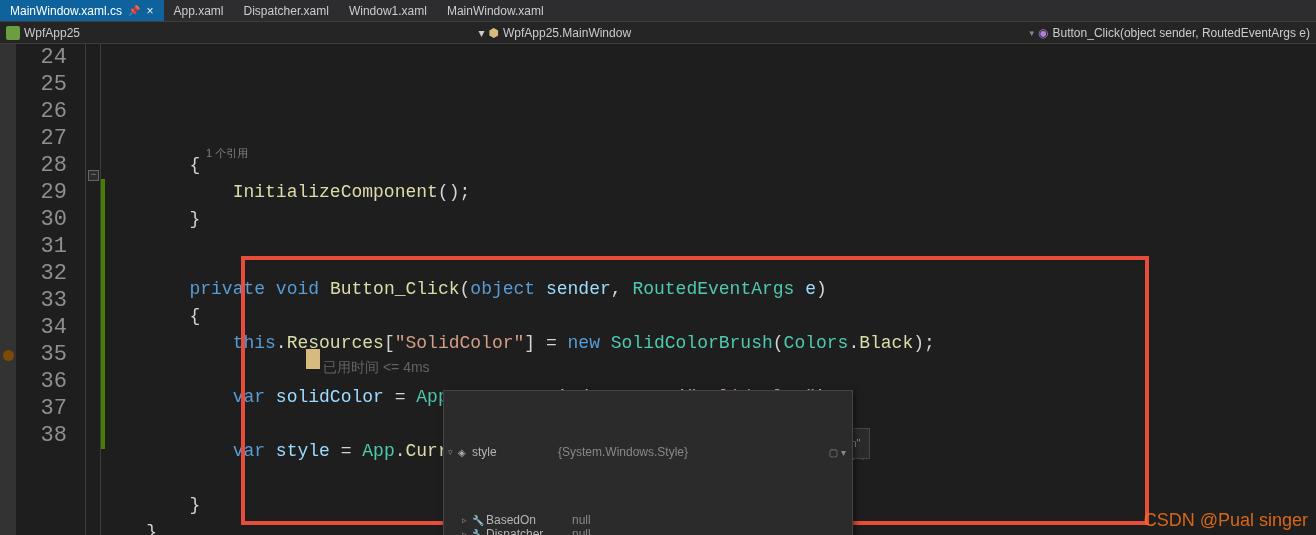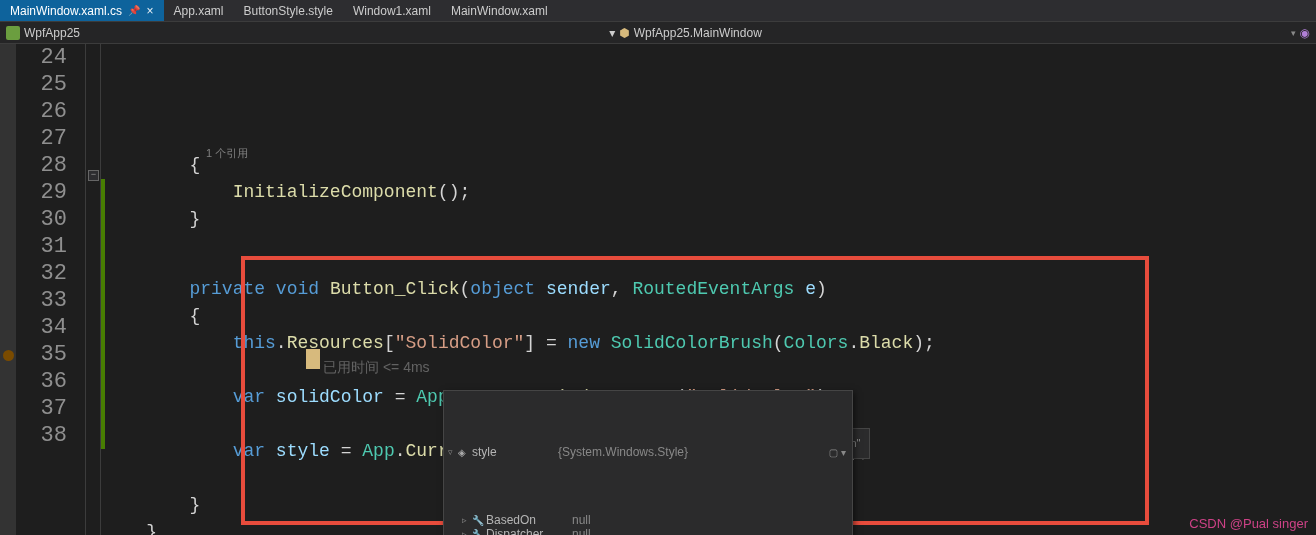--- a/index.html
+++ b/index.html
@@ -129,40 +129,40 @@
   }
   .datatip .drow { display:flex; align-items:center; height:14px; padding-right:6px;}
   .datatip .ind0 { padding-left:4px;}
   .datatip .ind1 { padding-left:18px;}
   .datatip .tri { width:10px; display:inline-block; font-size:9px; color:#888;}
   .datatip .picon { width:14px; display:inline-block; }
   .datatip .pname { width:86px; display:inline-block;}
   .datatip .pval { color:#888; flex:1; }
   .datatip .expand-row { width:230px; }
   .watermark {
-    position: absolute; right: 8px; bottom: 4px; color:#ec4899; font-size:13px; font-family:'Segoe UI',sans-serif; opacity:.85; z-index:10;
+    position: absolute; right: 8px; bottom: 4px; color:#f97316; font-size:18px; font-family:'Segoe UI',sans-serif; opacity:.85; z-index:10;
   }
   .wrench{color:#aaa;font-size:10px}
   .prop-ic{color:#aaa;font-size:10px}
   .pin-row{color:#888;font-size:10px}
 </style>
 </head>
 <body>
 
 <div class="tabs">
   <div class="tab active">
     <span>MainWindow.xaml.cs</span>
     <span class="pin">📌</span>
     <span class="close">×</span>
   </div>
   <div class="tab">
     <span>App.xaml</span>
   </div>
   <div class="tab">
-    <span>ButtonStyle.style</span>
+    <span>Dispatcher.xaml</span>
   </div>
   <div class="tab">
     <span>Window1.xaml</span>
   </div>
   <div class="tab">
     <span>MainWindow.xaml</span>
   </div>
 </div>
 
 <div class="navbar">
@@ -171,20 +171,21 @@
     <span>WpfApp25</span>
   </div>
   <div class="nav-center">
     <span class="tri">▾</span>
     <span style="color:#d7ba7d">⬢</span>
     <span>WpfApp25.MainWindow</span>
   </div>
   <div class="nav-right">
     <span class="tri">▾</span>
     <span style="color:#b180d7">◉</span>
+    <span>Button_Click(object sender, RoutedEventArgs e)</span>
   </div>
 </div>
 
 <div class="editor">
   <div class="gutter">
     <div class="bp-strip">
       <div class="bp" style="top:306px"></div>
     </div>
     <div id="lns">
         <div class="ln">24</div>

